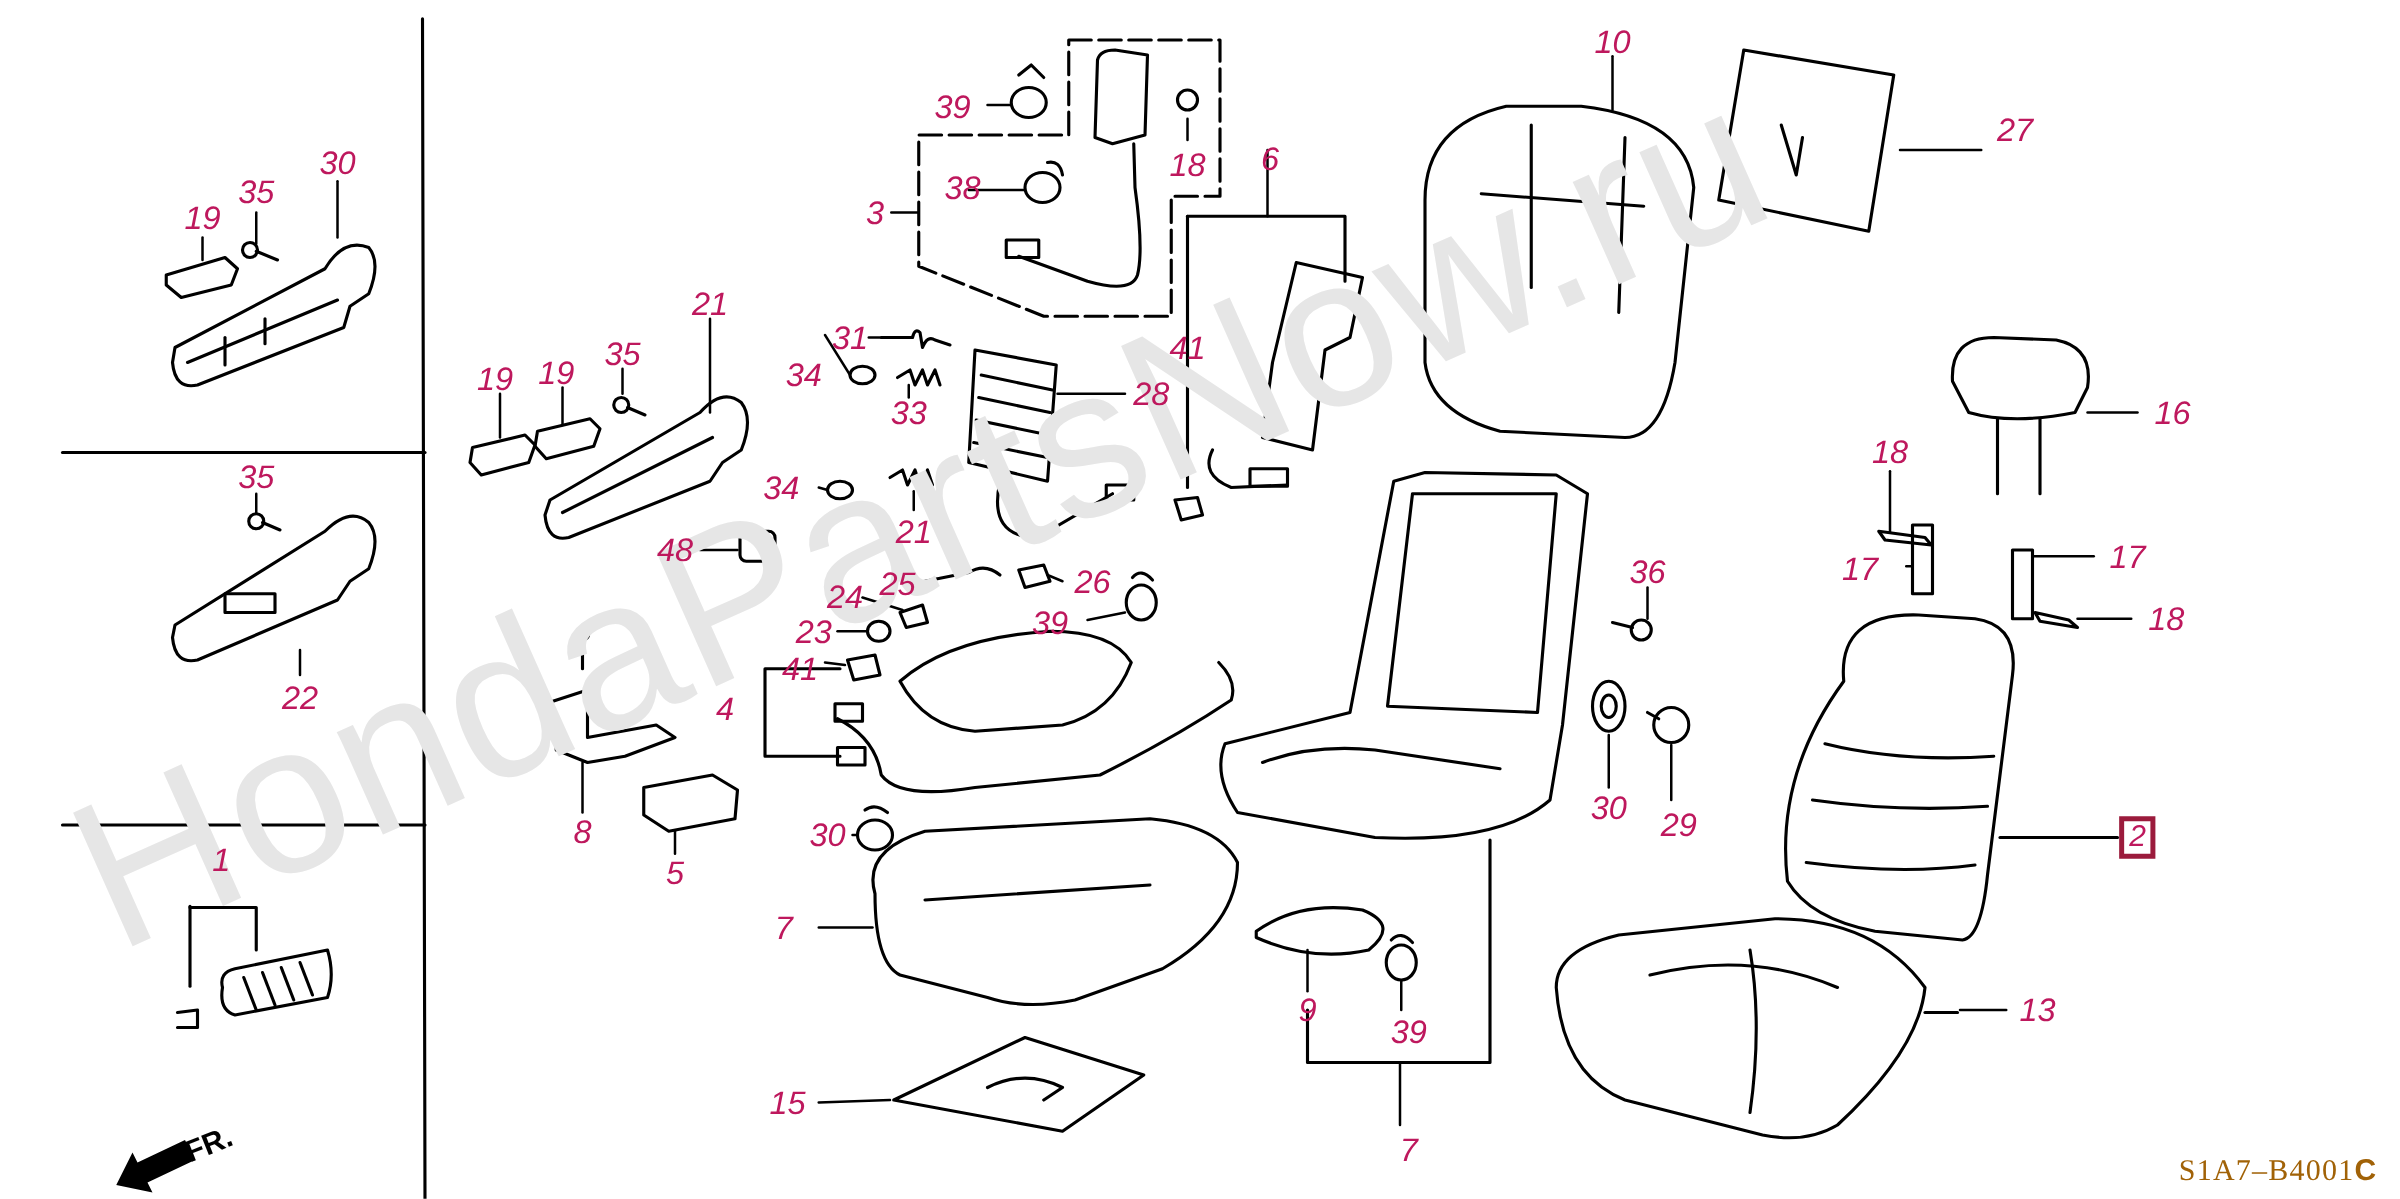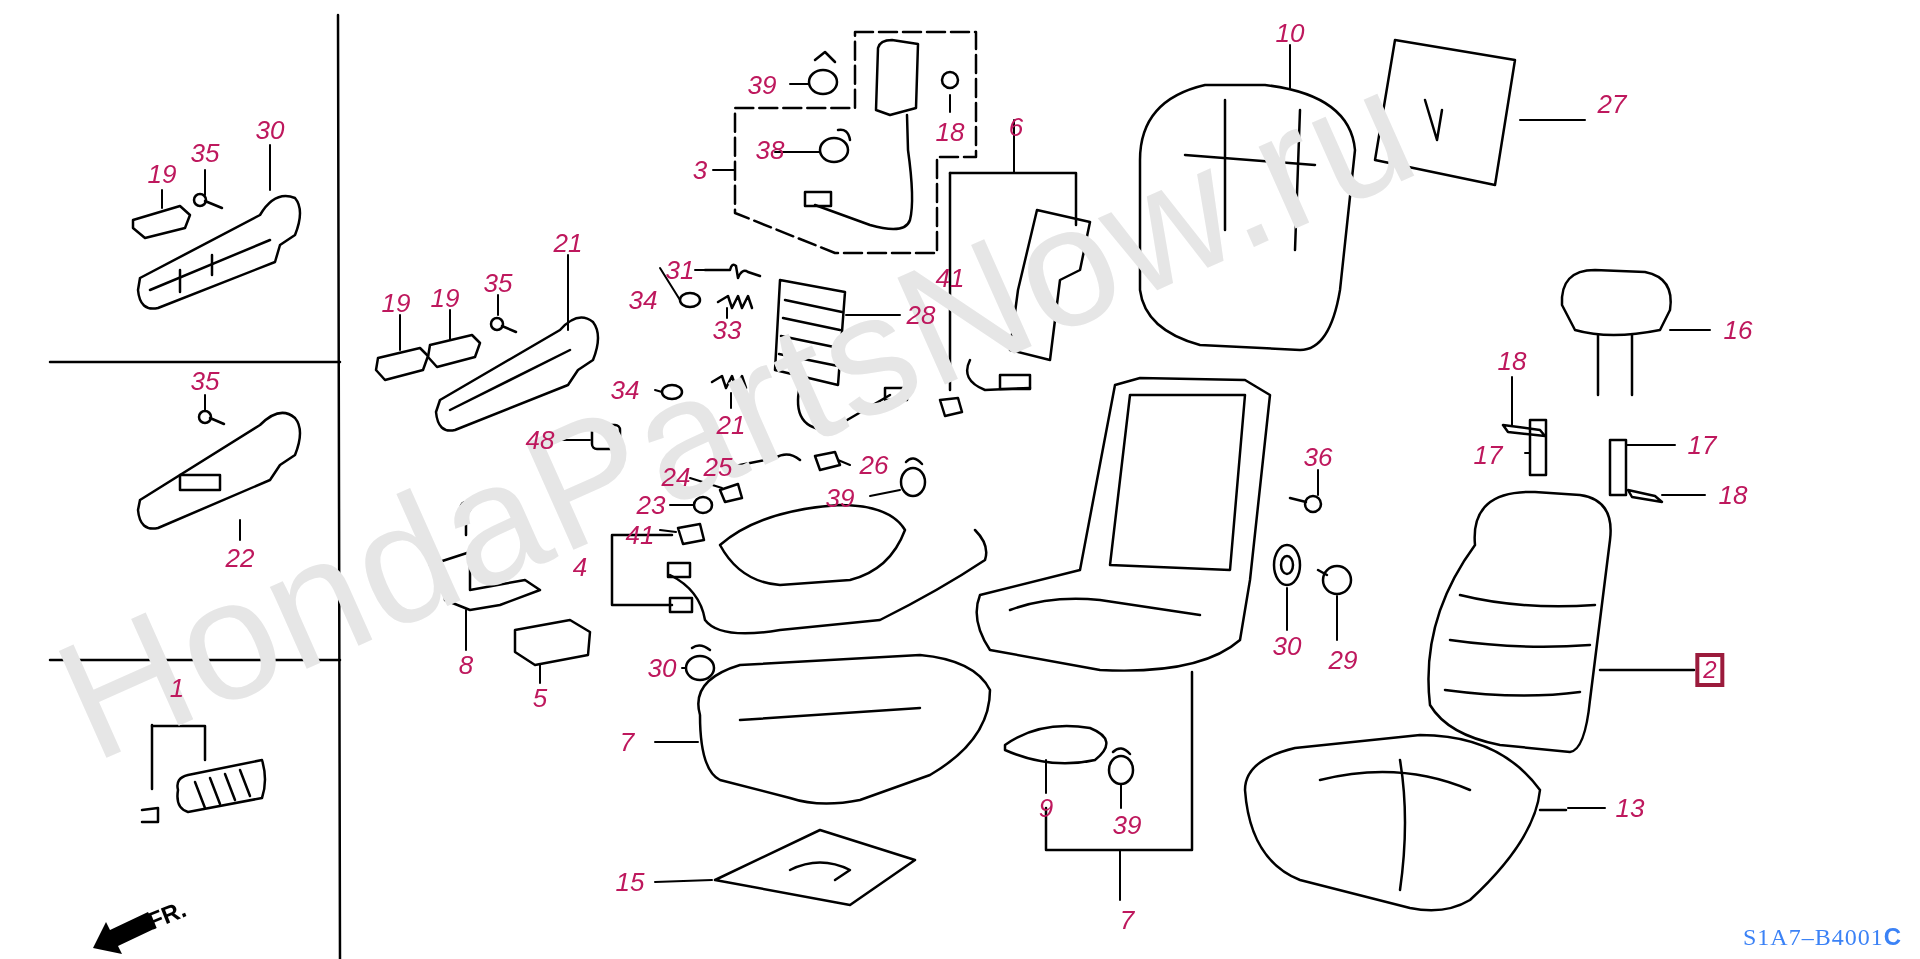--- a/index.html
+++ b/index.html
@@ -1,21 +1,21 @@
 <!DOCTYPE html>
 <html><head>
 <meta charset="utf-8">
 <style>
   html,body{margin:0;padding:0;background:#fff;}
   body{width:1920px;height:959px;overflow:hidden;position:relative;font-family:"Liberation Sans",sans-serif;}
   #diagram{position:absolute;left:0;top:0;width:1920px;height:959px;}
   .lbl{position:absolute;font-family:"Liberation Sans",sans-serif;font-size:26px;color:#be185d;line-height:1;transform:translate(-50%,-50%);white-space:nowrap;font-style:italic;}
   .boxed{border:4px solid #9b1b3c;padding:1px 4px;font-size:24px;}
   .watermark{position:absolute;left:30px;top:620px;font-family:"Liberation Sans",sans-serif;font-size:170px;color:#e6e6e6;transform:rotate(-24deg);transform-origin:left top;white-space:nowrap;letter-spacing:2px;pointer-events:none;}
-  .code{position:absolute;right:18px;bottom:8px;font-family:"Liberation Serif",serif;font-size:24px;color:#3b82f6;letter-spacing:1px;text-align:right;}
+  .code{position:absolute;right:18px;bottom:8px;font-family:"Liberation Serif",serif;font-size:24px;color:#a16207;letter-spacing:1px;text-align:right;}
   .code b{font-family:"Liberation Sans",sans-serif;}
   .fr{position:absolute;left:88px;top:900px;width:130px;height:60px;}
   svg path, svg line, svg polyline, svg rect, svg ellipse{vector-effect:non-scaling-stroke;}
 </style>
 </head>
 <body>
 
 <svg id="diagram" viewBox="0 0 1920 959" xmlns="http://www.w3.org/2000/svg">
   <g fill="none" stroke="#000" stroke-width="2.5" stroke-linejoin="round" stroke-linecap="round">
 

